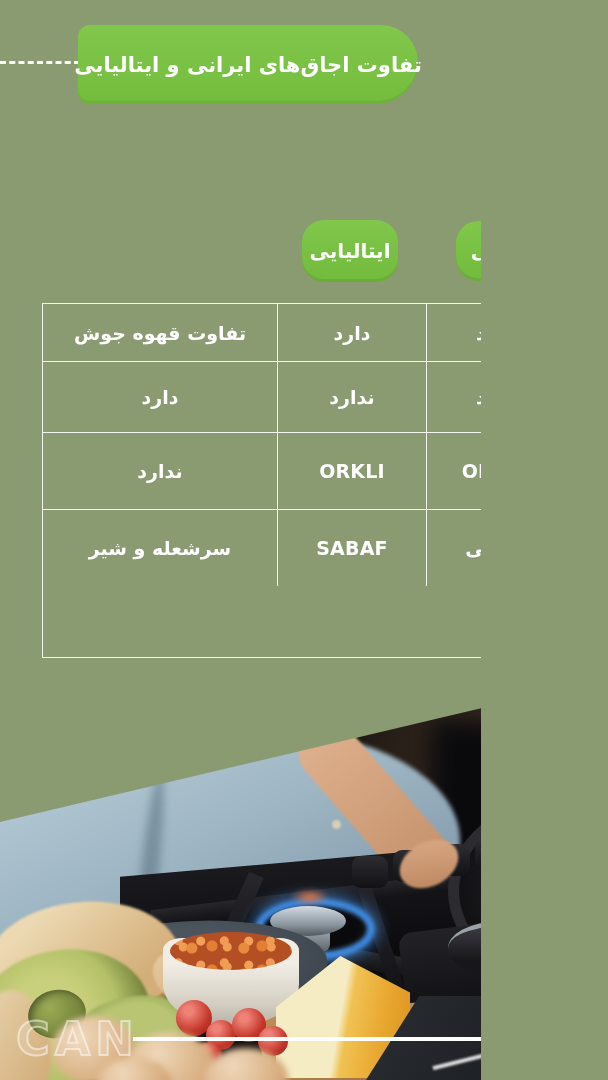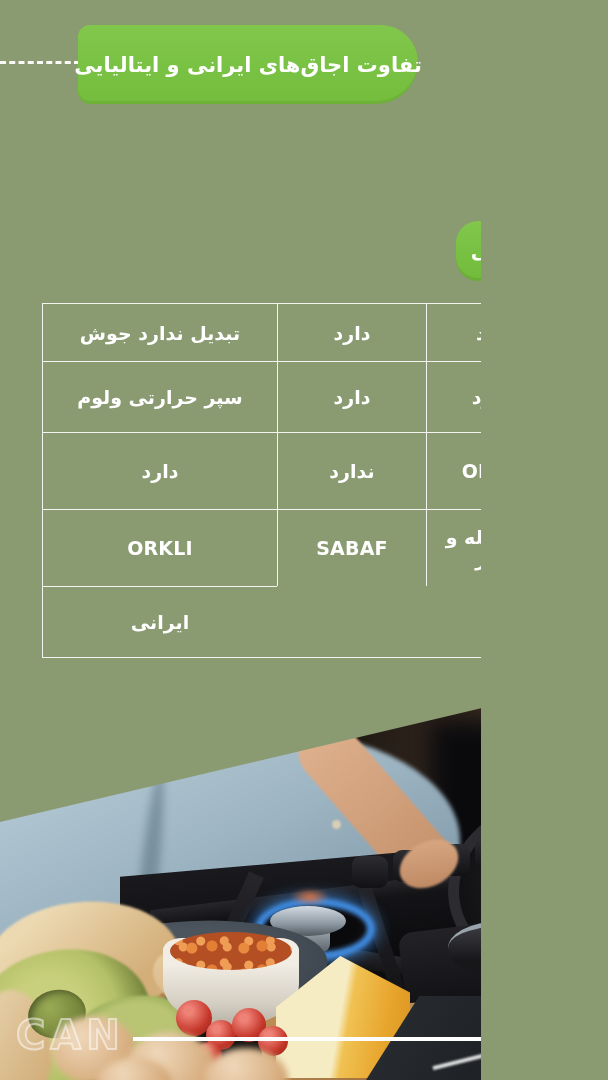--- a/index.html
+++ b/index.html
@@ -302,21 +302,21 @@
     background: rgba(255,255,255,.85);
     transform: rotate(-14deg);
     filter: blur(1px); z-index: 12;
   }
   .white-line {
     left: 133px; top: 377px; width: 475px; height: 4px;
     background: #ffffff; z-index: 13;
   }
   .watermark {
     left: 16px; top: 352px;
-    font-size: 40px; font-weight: 800; letter-spacing: 5px;
+    font-size: 46px; font-weight: 800; letter-spacing: 5px;
     color: rgba(255,255,255,0.14);
     -webkit-text-stroke: 2px rgba(255,255,255,0.5);
     z-index: 14;
     font-family: "DejaVu Sans", sans-serif;
   }
   .green-wedge {
     inset: 0;
     background: #8a9a71;
     clip-path: polygon(0 0, 100% 0, 100% 4.3%, 0 38.6%);
     z-index: 20;
@@ -326,41 +326,43 @@
 <body>
 
 <div class="page">
 
   <div class="dash-line"></div>
 
   <div class="title-badge">
     <span>تفاوت اجاق‌های ایرانی و ایتالیایی</span>
   </div>
 
+  <div class="pill pill-italian">
+    <span>ایتالیایی</span>
+  </div>
   <div class="pill pill-iranian">
     <span>ایرانی</span>
   </div>
 
   <div class="cmp-table">
-    <div class="cell feature">تبدیل ندارد جوش</div>
+    <div class="cell feature">تفاوت قهوه جوش</div>
     <div class="cell val">دارد</div>
     <div class="cell val">دارد</div>
 
-    <div class="cell feature">سپر حرارتی ولوم</div>
     <div class="cell val">دارد</div>
     <div class="cell val">ندارد</div>
 
     <div class="cell val">دارد</div>
     <div class="cell val">ندارد</div>
 
     <div class="cell val">ORKLI</div>
     <div class="cell val">ORKLI</div>
 
+    <div class="cell feature">سرشعله و شیر</div>
     <div class="cell val">SABAF</div>
-    <div class="cell feature">سرشعله و شیر</div>
     <div class="cell val">ایرانی</div>
   </div>
 
   <div class="photo">
     <div class="wall"></div>
     <div class="dark-band"></div>
     <div class="denim-shirt"></div>
     <div class="shirt-fold"></div>
     <div class="shirt-button btn1"></div>
     <div class="shirt-button btn2"></div>

